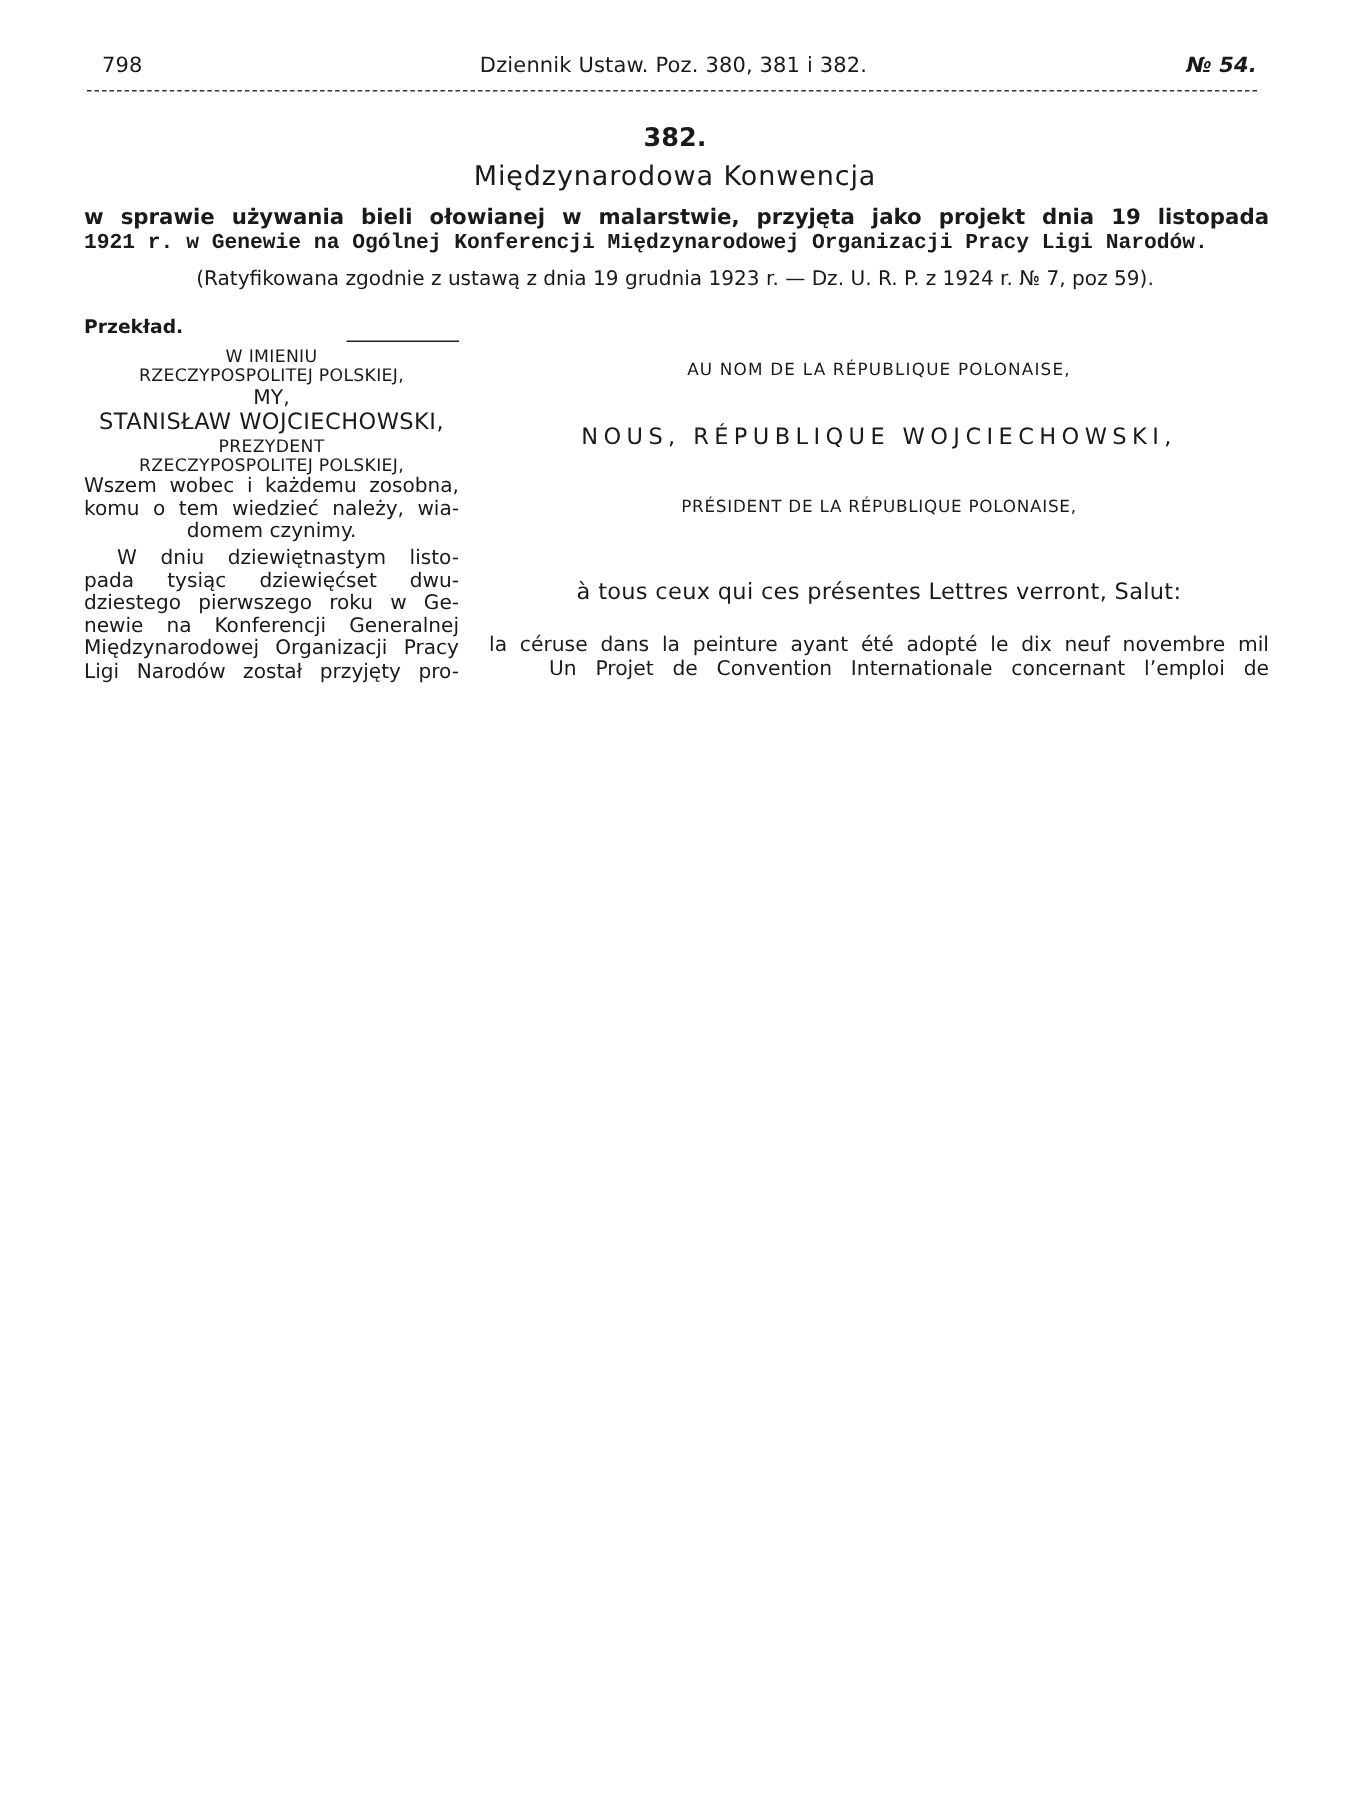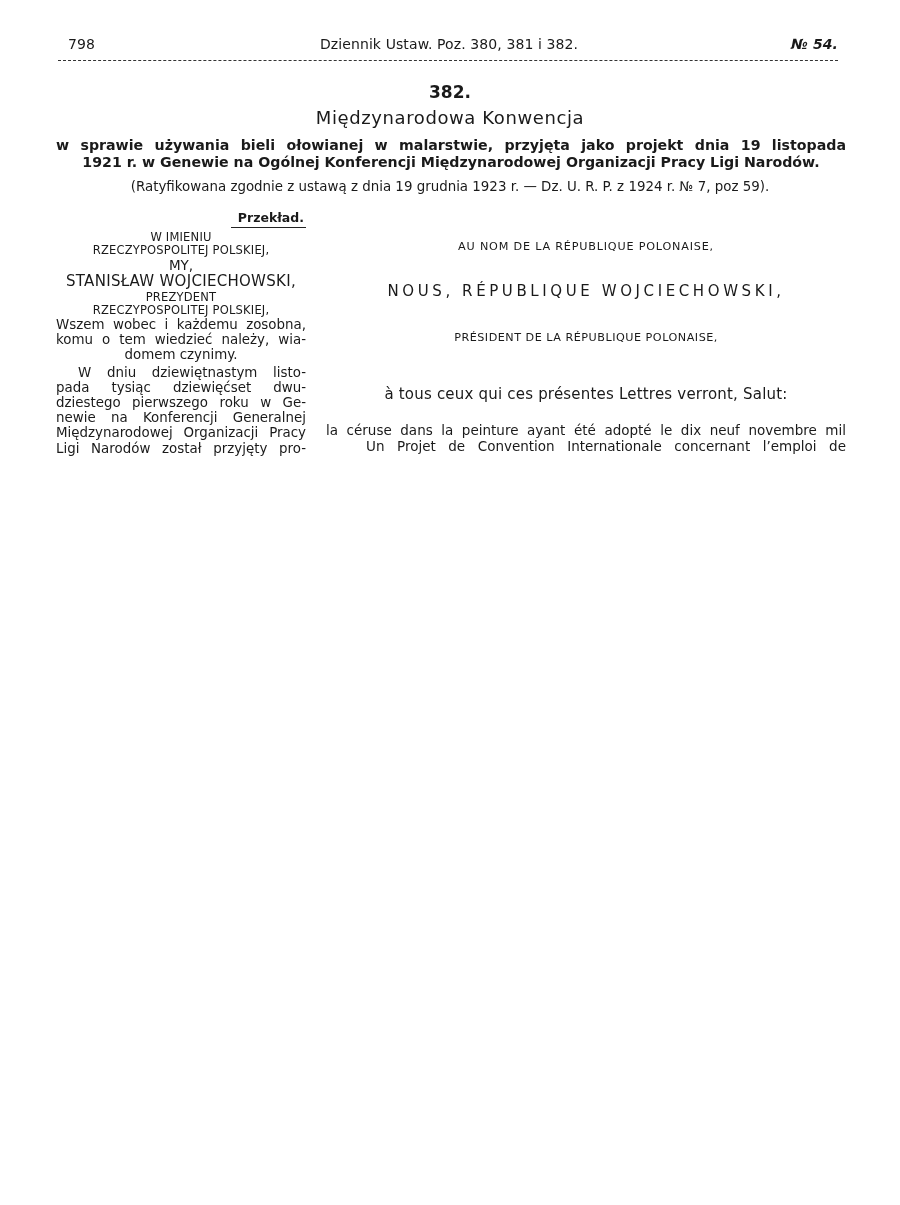--- a/index.html
+++ b/index.html
@@ -31,30 +31,30 @@
     .act-title {
       position: absolute; left: 0; width: 900px; top: 107px; text-align: center;
       font-size: 18px; letter-spacing: 0.6px;
     }
     .act-subtitle {
       position: absolute; left: 56px; width: 790px; top: 137px;
       font-size: 14.2px; font-weight: bold; line-height: 17px;
       text-align: center;
     }
     .act-subtitle .l1 { display: block; text-align: justify; text-align-last: justify; }
-    .act-subtitle .l2 { display: block; text-align: center; }
+    .act-subtitle .l2 { display: block; text-align: left; font-family: Liberation Mono, monospace; }
     .ratification {
       position: absolute; left: 0; width: 900px; top: 179px; text-align: center;
       font-size: 13.4px;
     }
 
     
     .col-left { position: absolute; left: 56px; top: 210px; width: 250px; }
     .translation-label {
-      text-align: right; font-weight: bold; font-size: 12.5px; padding-right: 2px;
+      text-align: left; font-weight: bold; font-size: 12.5px; padding-right: 2px;
     }
     .translation-rule {
       margin-left: 175px; margin-top: 2px; width: 75px; border-top: 1.5px solid #222;
     }
     .caps-sm { text-align: center; font-size: 11.5px; line-height: 12.5px; letter-spacing: 0.2px; }
     .caps-md { text-align: center; font-size: 13.5px; line-height: 15px; }
     .caps-lg { text-align: center; font-size: 15px; line-height: 17px; letter-spacing: 0.3px; }
     .pl-para { font-size: 13.4px; line-height: 15.2px; text-align: justify; }
     .pl-para .center { display: block; text-align: center; }
     .pl-para .jl { display: block; text-align: justify; text-align-last: justify; }

